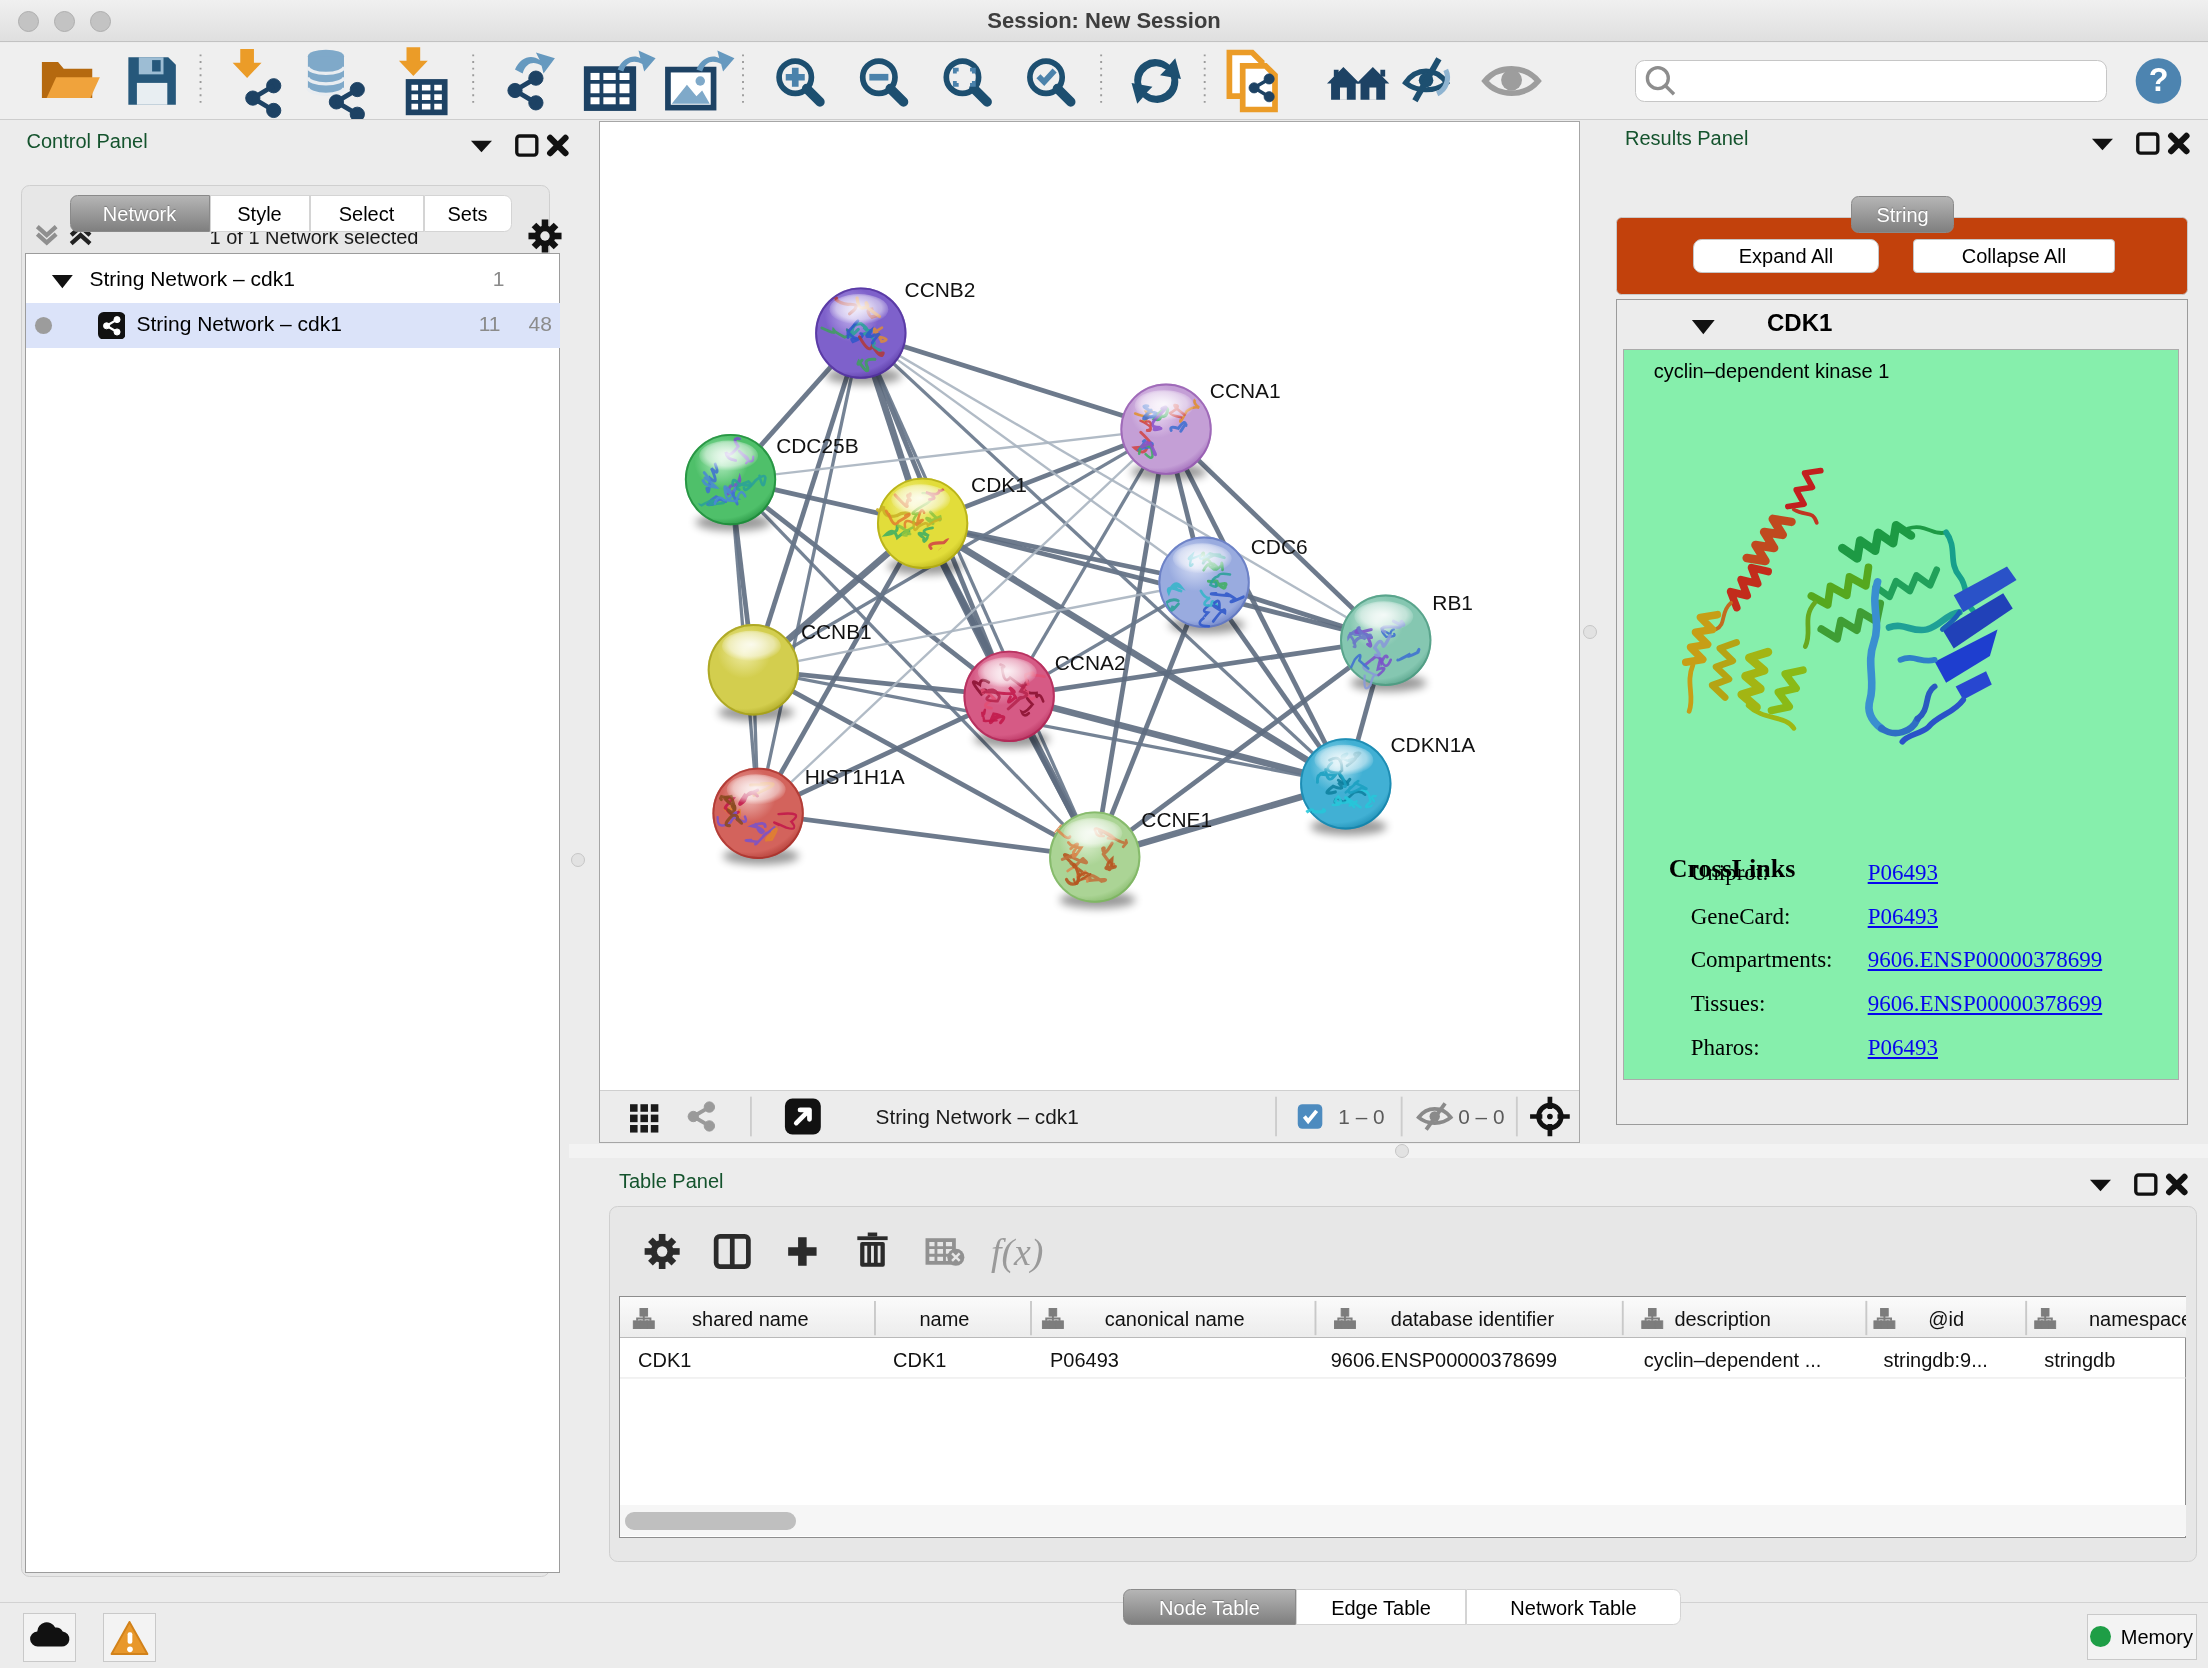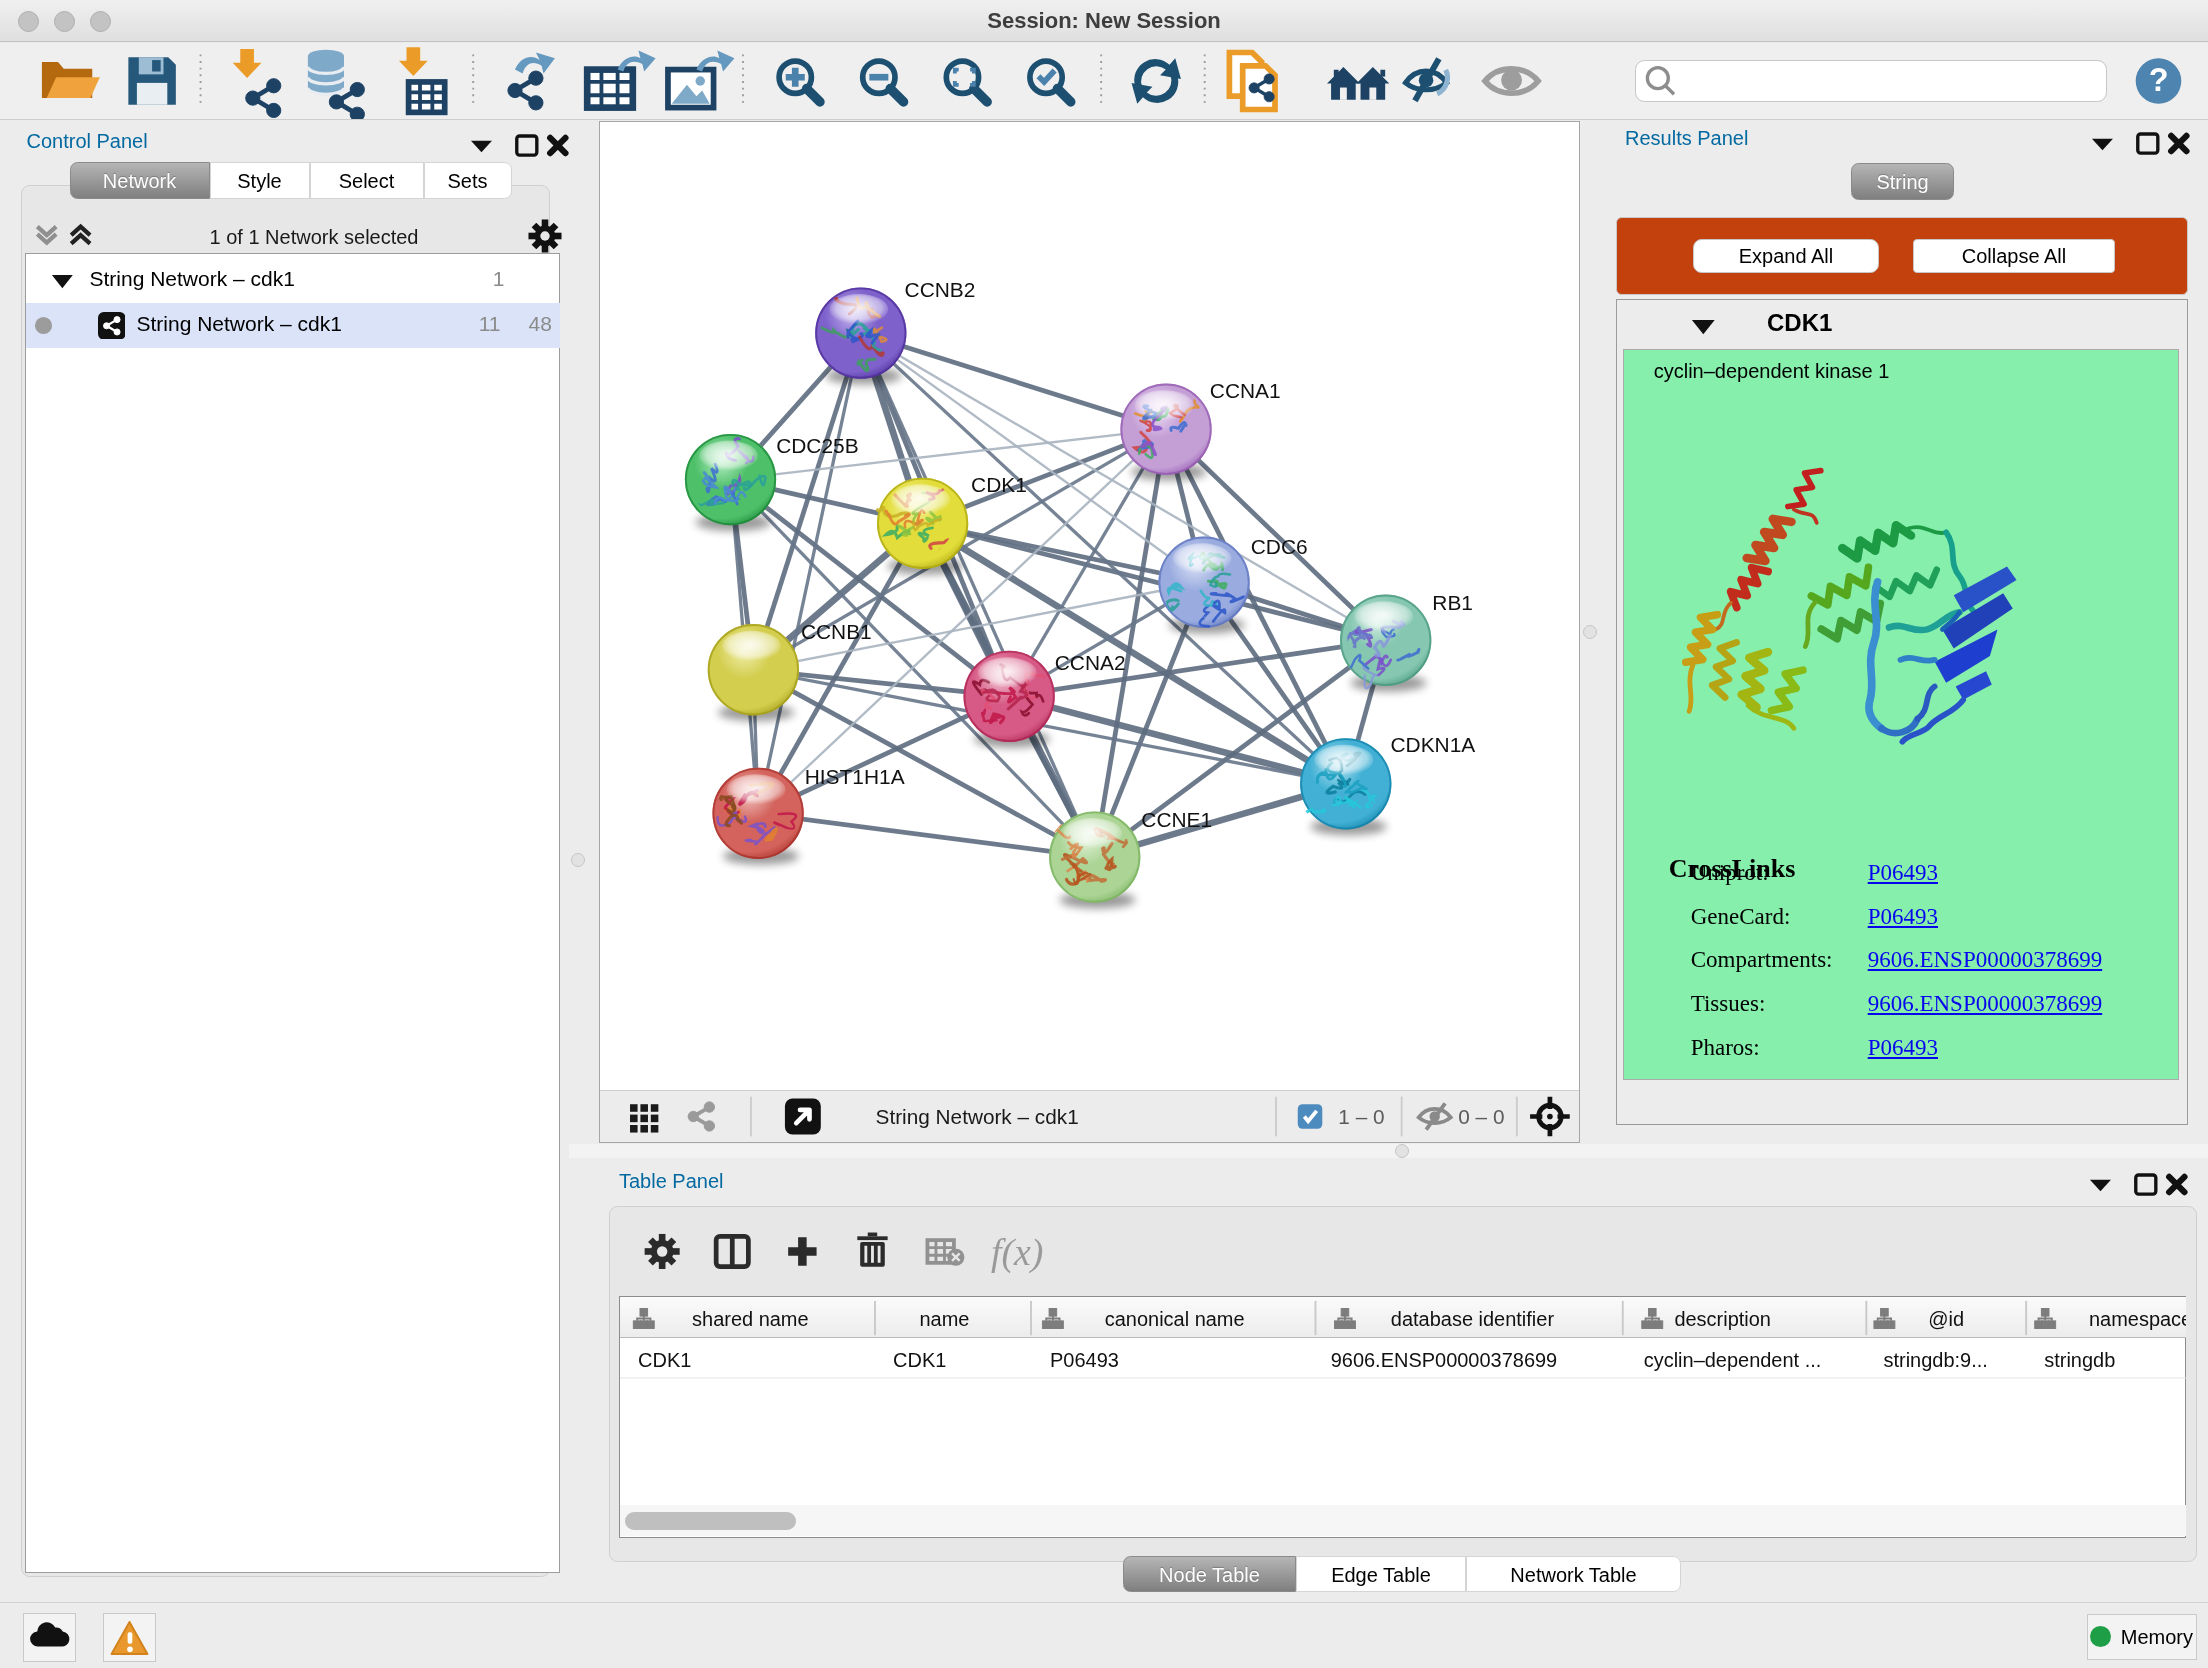--- a/index.html
+++ b/index.html
@@ -12,24 +12,24 @@
   .tl { position:absolute; top:10.5px; width:21px; height:21px; border-radius:50%;
     background:#c3c3c3; border:1px solid #aeaeae; }
   #title-text { position:absolute; top:7.6px; left:0; width:2208px; text-align:center;
     font-size:22px; font-weight:bold; color:#3e3e3e; }
   
   #toolbar { position:absolute; left:0; top:43px; width:2208px; height:77px;
     background:#efefef; border-bottom:1px solid #cdcdcd; }
   #searchbox { position:absolute; left:1635px; top:17px; width:472px; height:42px;
     background:#ffffff; border:1px solid #c6c6c6; border-radius:9.5px; }
   
-  .panel-title { font-size:20px; color:#0369a1;text-align:center; }
+  .panel-title { font-size:20px; color:#14532d;text-align:center; }
   .groupbox { position:absolute; background:#e7e7e7; border:1px solid #cfcfcf; border-radius:8.6px; }
   .tab { position:absolute; z-index:3; background:#ffffff; border:1px solid #d4d4d4;
-    color:#000; font-size:20px; text-align:center; }
+    color:#000; font-size:20px; text-align:center;margin-top:33px; }
   .tab.sel { background:linear-gradient(#b5b5b5,#7f7f7f); color:#fff;
     border:1px solid #8a8a8a; text-shadow:0 -1px 1px rgba(0,0,0,.25); }
   
   #ctrlpanel { position:absolute; left:9.5px; top:122px; width:552px; height:1465px; }
   
   #netpanel { position:absolute; left:599px; top:121px; width:981px; height:1022px;
     background:#ffffff; border:1px solid #a6a6a6; }
   #nettoolbar { position:absolute; left:0px; bottom:0px; width:979px; height:52px;
     background:#ececec; border-top:1px solid #cfcfcf; }
   

